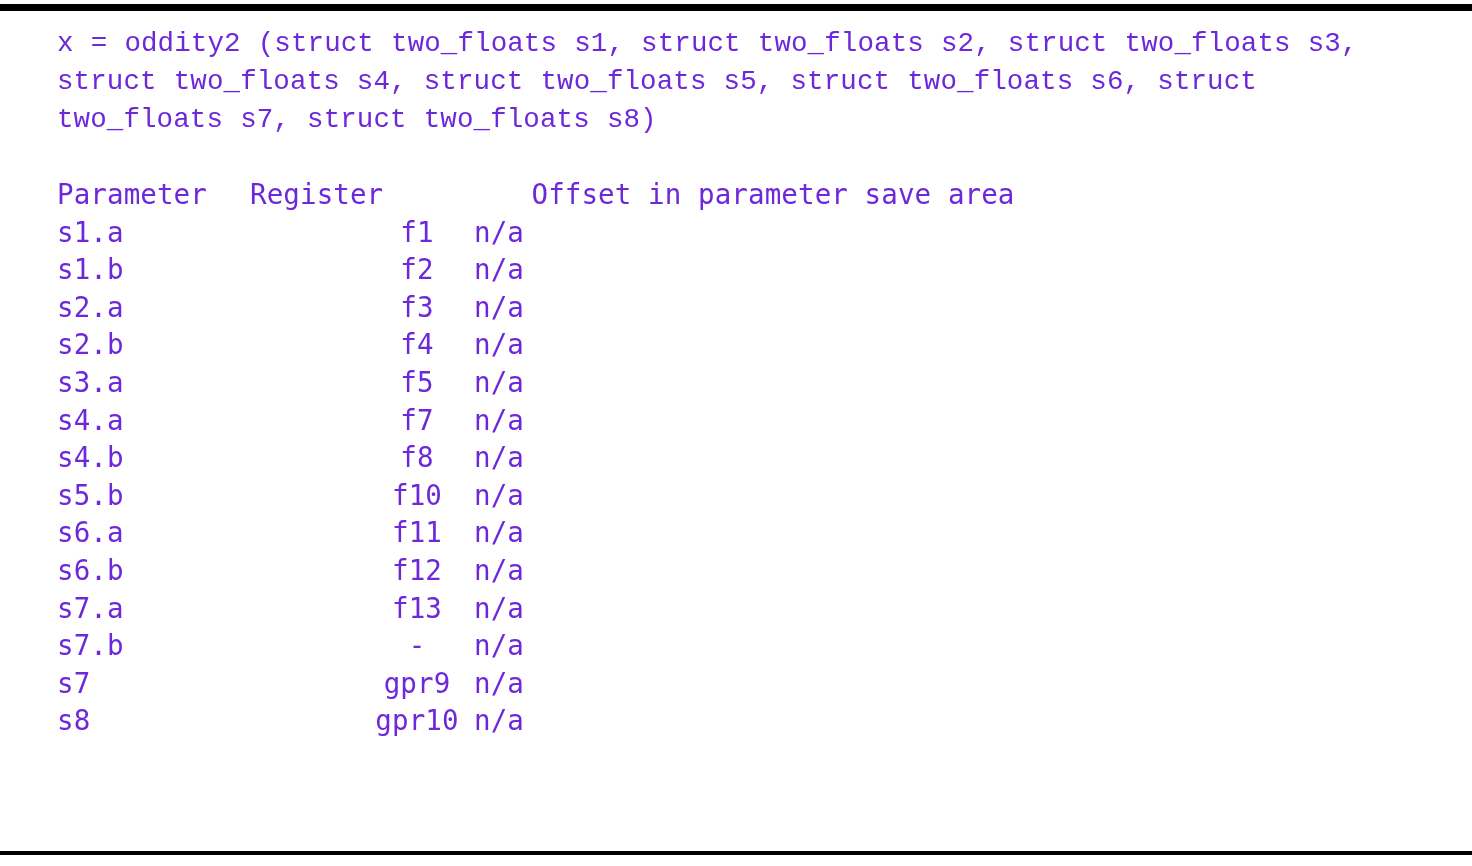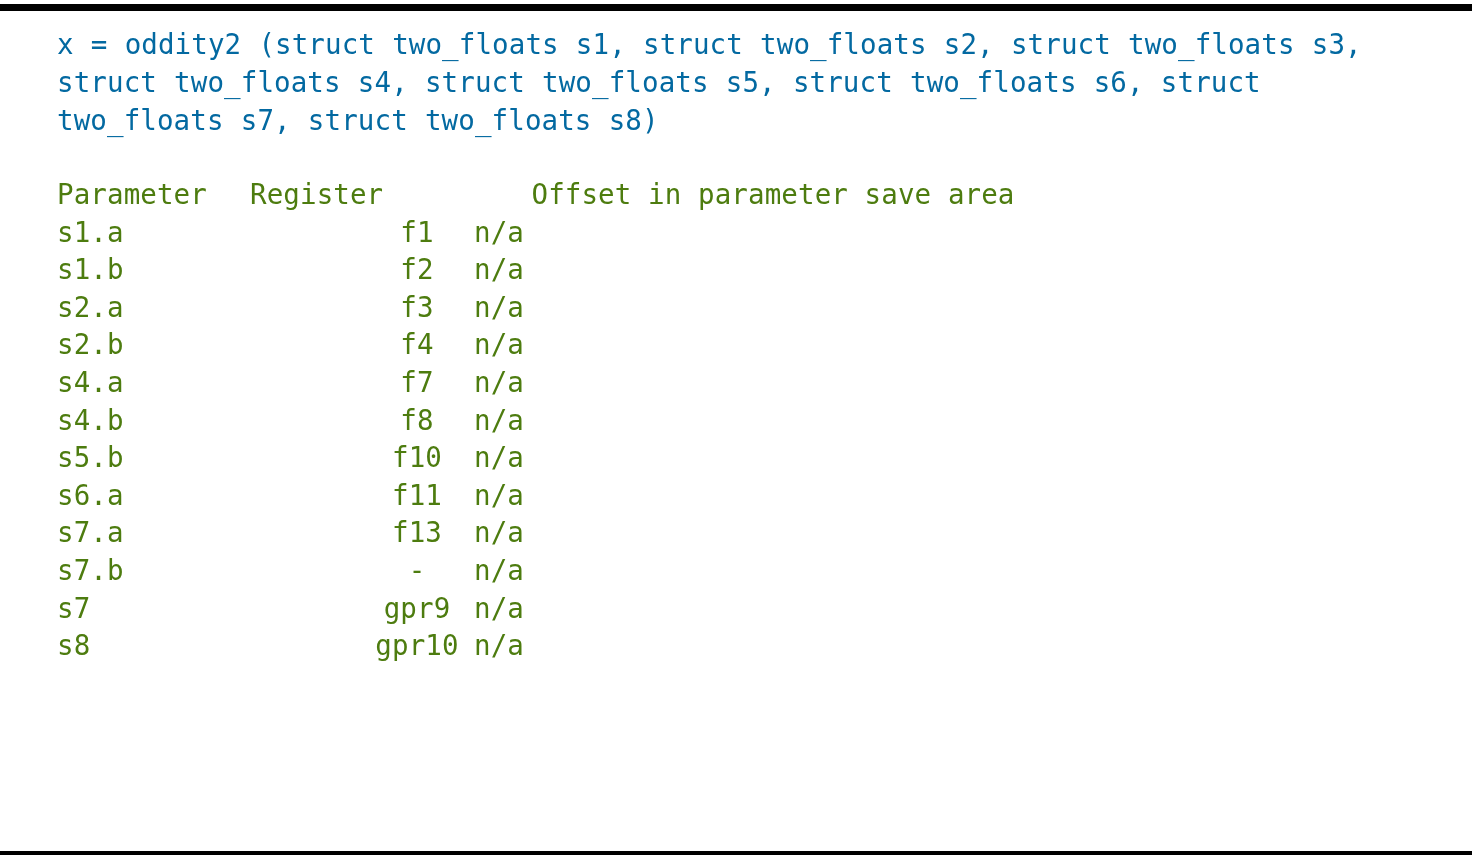--- a/index.html
+++ b/index.html
@@ -53,21 +53,22 @@
 
   
   .signature {
     margin: 0;
     padding: 0 84px 0 57px;
     font-size: 27.5px;
     line-height: 38px;
     letter-spacing: 0.1px;
     white-space: normal;
     word-spacing: 0.5px;
-    color: #0369a1;
+    color: #6d28d9;
+    font-family: Liberation Mono, monospace;
   }
 
   .gap {
     height: 37px;
   }
 
   
   .param-table {
     border-collapse: collapse;
     border: 0;
@@ -82,21 +83,21 @@
     border: 0;
     margin: 12px;
     padding: 0;
     font-weight: normal;
     text-align: left;
     vertical-align: baseline;
     white-space: pre;
     font-size: 27.5px;
     line-height: 37.6px;
     letter-spacing: 0.1px;
-    color: #4d7c0f;
+    color: #6d28d9;
   }
 
   .col-param   { width: 193px; padding-left: 57px !important; }
   .col-reg     { width: 110px; }
   .col-offset  { width: 600px; }
 
   
   thead .col-reg    { padding-left: 0 !important; }
   thead .col-offset { padding-left: 0 !important; }
 
@@ -141,40 +142,50 @@
             <td class="col-param">s2.a</td>
             <td class="col-reg">f3</td>
             <td class="col-offset">n/a</td>
           </tr>
           <tr>
             <td class="col-param">s2.b</td>
             <td class="col-reg">f4</td>
             <td class="col-offset">n/a</td>
           </tr>
           <tr>
+            <td class="col-param">s3.a</td>
+            <td class="col-reg">f5</td>
+            <td class="col-offset">n/a</td>
+          </tr>
+          <tr>
             <td class="col-param">s4.a</td>
             <td class="col-reg">f7</td>
             <td class="col-offset">n/a</td>
           </tr>
           <tr>
             <td class="col-param">s4.b</td>
             <td class="col-reg">f8</td>
             <td class="col-offset">n/a</td>
           </tr>
           <tr>
             <td class="col-param">s5.b</td>
             <td class="col-reg">f10</td>
             <td class="col-offset">n/a</td>
           </tr>
           <tr>
             <td class="col-param">s6.a</td>
             <td class="col-reg">f11</td>
             <td class="col-offset">n/a</td>
           </tr>
           <tr>
+            <td class="col-param">s6.b</td>
+            <td class="col-reg">f12</td>
+            <td class="col-offset">n/a</td>
+          </tr>
+          <tr>
             <td class="col-param">s7.a</td>
             <td class="col-reg">f13</td>
             <td class="col-offset">n/a</td>
           </tr>
           <tr>
             <td class="col-param">s7.b</td>
             <td class="col-reg">-</td>
             <td class="col-offset">n/a</td>
           </tr>
           <tr>

